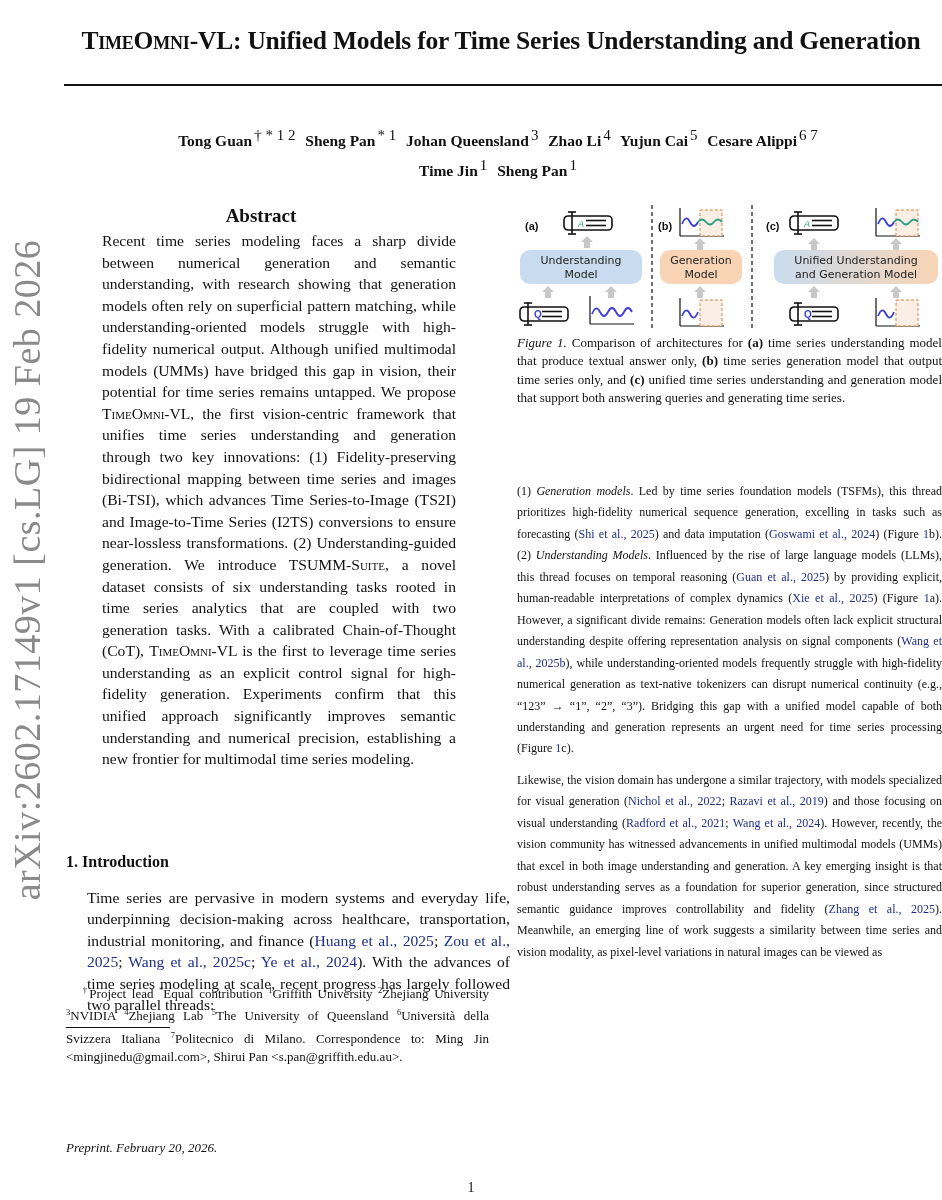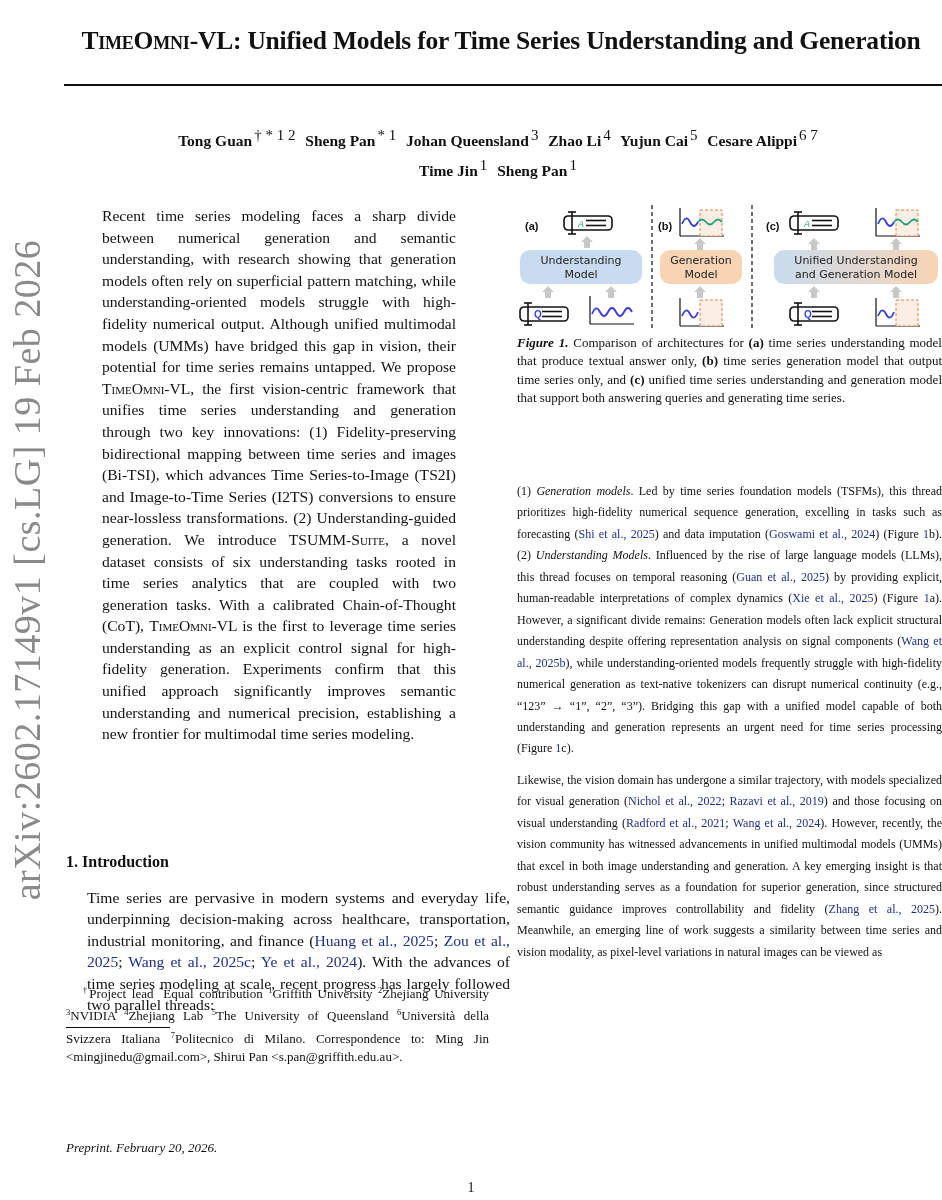--- a/index.html
+++ b/index.html
@@ -25,21 +25,21 @@
       line-height: 21.4px; text-align: justify; margin-left: 13px; }
   .cite { color: #1f2f86; }
   .fn-rule { position: absolute; left: 66px; top: 1027px; width: 104px; height: 1px; background: #111; }
   .footnote { position: absolute; left: 66px; top: 981px; width: 423px; font-size: 13px;
       line-height: 18px; text-align: justify; }
   .footnote sup { font-size: 8.5px; }
   .preprint { position: absolute; left: 66px; top: 1140px; font-style: italic; font-size: 13px; }
   .figure { position: absolute; left: 512px; top: 200px; width: 430px; height: 130px; }
   .caption { position: absolute; left: 517px; top: 334px; width: 425px; font-size: 13px;
       line-height: 18.4px; text-align: justify; }
-  .caption i { font-style: italic; font-weight: bold; }
+  .caption i { font-style: italic; }
   .intro-right { position: absolute; left: 517px; top: 481px; width: 425px; font-size: 12px;
       line-height: 21.45px; text-align: justify; }
   .intro-right p { margin: 0 0 10px 0; }
   .page-num { position: absolute; left: 0; width: 942px; top: 1180px; text-align: center; font-size: 14px; }
 </style>
 </head>
 <body>
 
 <div class="arxiv-stamp">
   <span>arXiv:2602.17149v1  [cs.LG]  19 Feb 2026</span>
@@ -57,20 +57,21 @@
     <span>Yujun Cai</span><sup>5</sup>
     <span>Cesare Alippi</span><sup>6 7</sup>
   </div>
   <div>
     <span>Time Jin</span><sup>1</sup>
     <span>Sheng Pan</span><sup>1</sup>
   </div>
 </div>
 
 <div class="col-left">
+  <div class="abstract-head">Abstract</div>
   <div class="abstract"><span>Recent time series modeling faces a sharp divide between numerical generation and semantic understanding, with research showing that generation models often rely on superficial pattern matching, while understanding-oriented models struggle with high-fidelity numerical output. Although unified multimodal models (UMMs) have bridged this gap in vision, their potential for time series remains untapped. We propose </span><span class="sc">TimeOmni</span><span>-VL, the first vision-centric framework that unifies time series understanding and generation through two key innovations: (1) Fidelity-preserving bidirectional mapping between time series and images (Bi-TSI), which advances Time Series-to-Image (TS2I) and Image-to-Time Series (I2TS) conversions to ensure near-lossless transformations. (2) Understanding-guided generation. We introduce TSUMM-</span><span class="sc">Suite</span><span>, a novel dataset consists of six understanding tasks rooted in time series analytics that are coupled with two generation tasks. With a calibrated Chain-of-Thought (CoT), </span><span class="sc">TimeOmni</span><span>-VL is the first to leverage time series understanding as an explicit control signal for high-fidelity generation. Experiments confirm that this unified approach significantly improves semantic understanding and numerical precision, establishing a new frontier for multimodal time series modeling.</span></div>
 </div>
 
 <div class="section-head">1. Introduction</div>
 <div class="intro-left"><span>Time series are pervasive in modern systems and everyday life, underpinning decision-making across healthcare, transportation, industrial monitoring, and finance (</span><a class="cite">Huang et al., 2025</a><span>; </span><a class="cite">Zou et al., 2025</a><span>; </span><a class="cite">Wang et al., 2025c</a><span>; </span><a class="cite">Ye et al., 2024</a><span>). With the advances of time series modeling at scale, recent progress has largely followed two parallel threads:</span></div>
 
 <div class="fn-rule"></div>
 <div class="footnote">&nbsp;&nbsp;&nbsp;<sup>†</sup><span>Project lead </span><sup>*</sup><span>Equal contribution </span><sup>1</sup><span>Griffith University </span><sup>2</sup><span>Zhejiang University </span><sup>3</sup><span>NVIDIA </span><sup>4</sup><span>Zhejiang Lab </span><sup>5</sup><span>The University of Queensland </span><sup>6</sup><span>Università della Svizzera Italiana </span><sup>7</sup><span>Politecnico di Milano. Correspondence to: Ming Jin &lt;mingjinedu@gmail.com&gt;, Shirui Pan &lt;s.pan@griffith.edu.au&gt;.</span></div>
 
 <div class="preprint">Preprint. February 20, 2026.</div>

